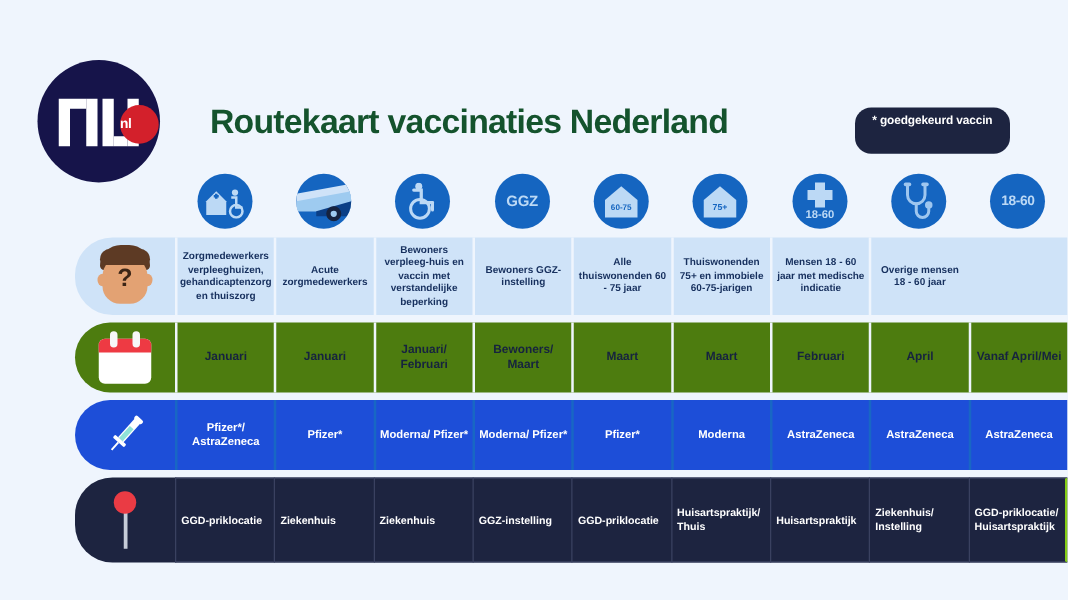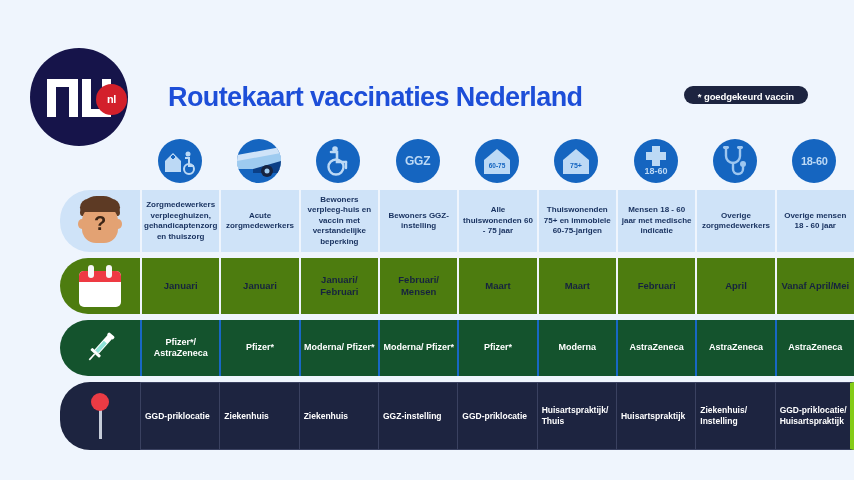--- a/index.html
+++ b/index.html
@@ -61,41 +61,40 @@
     left: 66px;
     top: 36px;
     width: 31px;
     height: 31px;
     border-radius: 50%;
     background: #d3202b;
     color: #ffffff;
     font-size: 11px;
     font-weight: bold;
     line-height: 31px;
-    text-align: center;
     letter-spacing: -0.3px;
   }
   .title {
     position: absolute;
     left: 168px;
     top: 82px;
     font-size: 27px;
     font-weight: bold;
-    color: #1d4ed8;
+    color: #14532d;
     letter-spacing: -0.6px;
     white-space: nowrap;
   }
   .approved-badge {
     position: absolute;
     right: 46px;
     top: 86px;
     background: #1d2440;
     color: #ffffff;
     border-radius: 13px;
-    padding: 5px 14px 2px 14px;
+    padding: 5px 14px 21px 14px;
     font-size: 9.5px;
     font-weight: bold;
     line-height: 11px;
     text-align: center;
     letter-spacing: -0.1px;
   }
 
   
   .icon-strip {
     position: absolute;
@@ -191,21 +190,21 @@
   }
   .row-months .cell {
     color: #16233f;
     font-size: 9.5px;
     line-height: 12px;
     border-left: 2px solid #eff5fd;
   }
 
   
   .row-vaccines {
-    background: #14532d;
+    background: #1d4ed8;
     height: 56px;
   }
   .row-vaccines .cell {
     color: #ffffff;
     font-size: 9px;
     line-height: 11.5px;
     border-left: 2px solid #1867c4;
   }
 
   
@@ -216,21 +215,21 @@
   .row-locations .cell {
     color: #ffffff;
     font-size: 8.5px;
     line-height: 11px;
     justify-content: flex-start;
     text-align: left;
     border: 1px solid #3a4160;
     border-right: none;
     padding-left: 4px;
   }
-  .row-locations .cell:last-child { border-right: 4px solid #84cc16; }
+  .row-locations .cell:last-child { border-right: 2px solid #84cc16; }
 
   
   .face { position: relative; width: 46px; height: 50px; }
   .face .hair {
     position: absolute; left: 3px; top: 0; width: 40px; height: 20px;
     background: #5d3a24; border-radius: 20px 20px 4px 4px;
   }
   .face .skin {
     position: absolute; left: 5px; top: 9px; width: 36px; height: 38px;
     background: #e3a273; border-radius: 16px 16px 14px 14px;
@@ -407,39 +406,38 @@
         </div>
       </div>
       <div class="cells">
         <div class="cell">Zorgmedewerkers verpleeghuizen, gehandicaptenzorg en thuiszorg</div>
         <div class="cell">Acute zorgmedewerkers</div>
         <div class="cell">Bewoners verpleeg-huis en vaccin met verstandelijke beperking</div>
         <div class="cell">Bewoners GGZ-instelling</div>
         <div class="cell">Alle thuiswonenden 60 - 75 jaar</div>
         <div class="cell">Thuiswonenden 75+ en immobiele 60-75-jarigen</div>
         <div class="cell">Mensen 18 - 60 jaar met medische indicatie</div>
-        <div class="cell">Overige zorgmedewerkers</div>
         <div class="cell">Overige mensen 18 - 60 jaar</div>
       </div>
     </div>
 
     <div class="row row-months">
       <div class="row-icon">
         <div class="calendar">
           <div class="body"></div>
           <div class="top"></div>
           <div class="ring-l"></div>
           <div class="ring-r"></div>
         </div>
       </div>
       <div class="cells">
         <div class="cell">Januari</div>
         <div class="cell">Januari</div>
         <div class="cell">Januari/ Februari</div>
-        <div class="cell">Februari/ Mensen</div>
+        <div class="cell">Bewoners/ Maart</div>
         <div class="cell">Maart</div>
         <div class="cell">Maart</div>
         <div class="cell">Februari</div>
         <div class="cell">April</div>
         <div class="cell">Vanaf April/Mei</div>
       </div>
     </div>
 
     <div class="row row-vaccines">
       <div class="row-icon">

